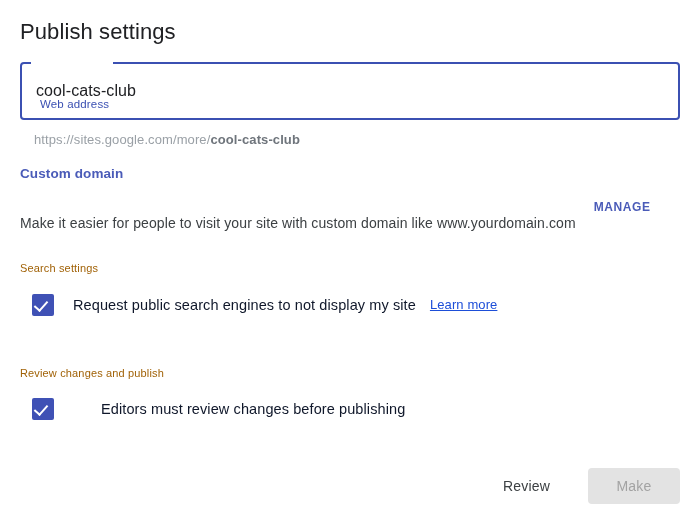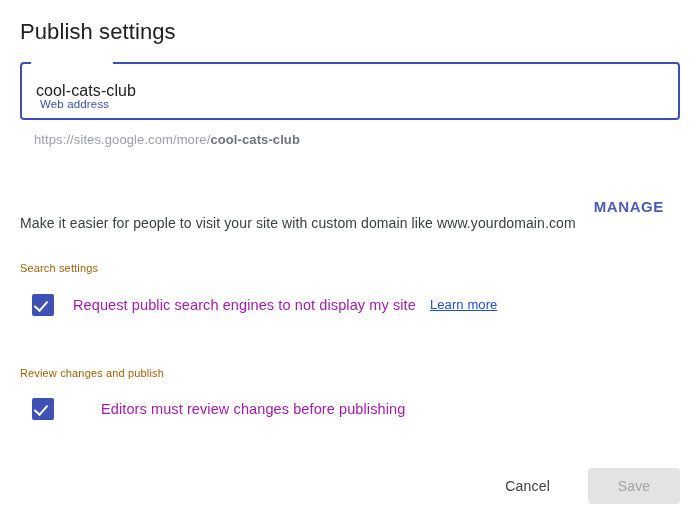--- a/index.html
+++ b/index.html
@@ -137,21 +137,21 @@
   .custom-domain-desc {
     font-size: 14px;
     line-height: 20px;
     color: #3c4043;
     letter-spacing: 0.1px;
     white-space: nowrap;
     margin-top: 32px;
   }
   .manage-link {
     margin-left: 18px;
-    font-size: 15px;
+    font-size: 12px;
     line-height: 20px;
     font-weight: bold;
     letter-spacing: 0.6px;
     color: #4a5bb8;
     cursor: pointer;
     white-space: nowrap;
   }
 
   
   .section-heading {
@@ -194,21 +194,21 @@
     height: 13px;
     border: solid #ffffff;
     border-width: 0 2.4px 2.4px 0;
     transform: rotate(42deg);
     box-sizing: border-box;
   }
   .check-label {
     margin-left: 19px;
     font-size: 14.5px;
     line-height: 20px;
-    color: #a21caf;
+    color: #0f172a;
     letter-spacing: 0.1px;
     white-space: nowrap;
     cursor: pointer;
   }
   .learn-more {
     margin-left: 14px;
     font-size: 13px;
     line-height: 20px;
     color: #1d4ed8;
     text-decoration: underline;
@@ -260,20 +260,21 @@
 
   <div class="field-wrap">
     <div class="field-outline"></div>
     <div class="field-notch"></div>
     <div class="field-label">Web address</div>
     <input class="field-input" type="text" value="cool-cats-club" style="">
   </div>
 
   <div class="url-preview"><span>https://sites.google.com/more/</span><span class="slug">cool-cats-club</span></div>
 
+  <div class="section-link-heading">Custom domain</div>
 
   <div class="custom-domain-row">
     <span class="custom-domain-desc">Make it easier for people to visit your site with custom domain like www.yourdomain.com</span>
     <span class="manage-link">MANAGE</span>
   </div>
 
   <div class="section-heading sh-search">Search settings</div>
 
   <div class="check-row cr-search">
     <span class="checkbox">
@@ -286,17 +287,17 @@
   <div class="section-heading sh-review">Review changes and publish</div>
 
   <div class="check-row cr-review">
     <span class="checkbox">
       <span class="tick"></span>
     </span>
     <span class="check-label">Editors must review changes before publishing</span>
   </div>
 
   <div class="actions">
-    <button class="btn btn-cancel">Cancel</button>
-    <button class="btn btn-save" disabled="">Save</button>
+    <button class="btn btn-cancel">Review</button>
+    <button class="btn btn-save" disabled="">Make</button>
   </div>
 
 </div>
 
 </body></html>

